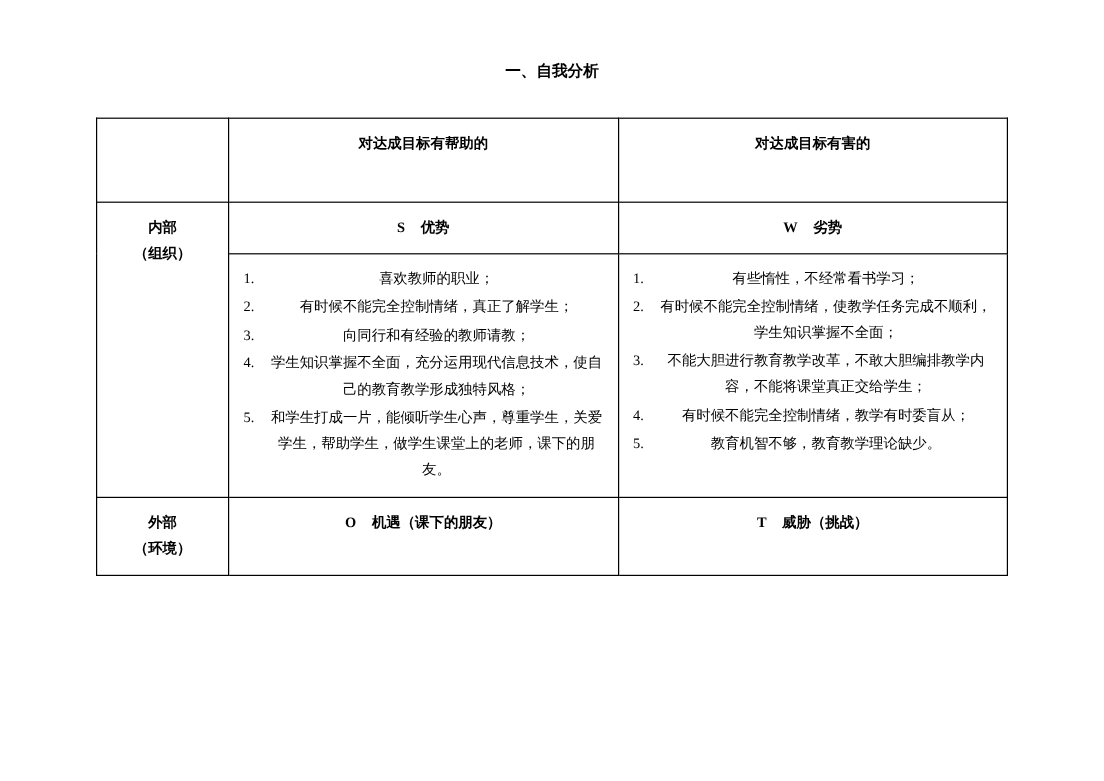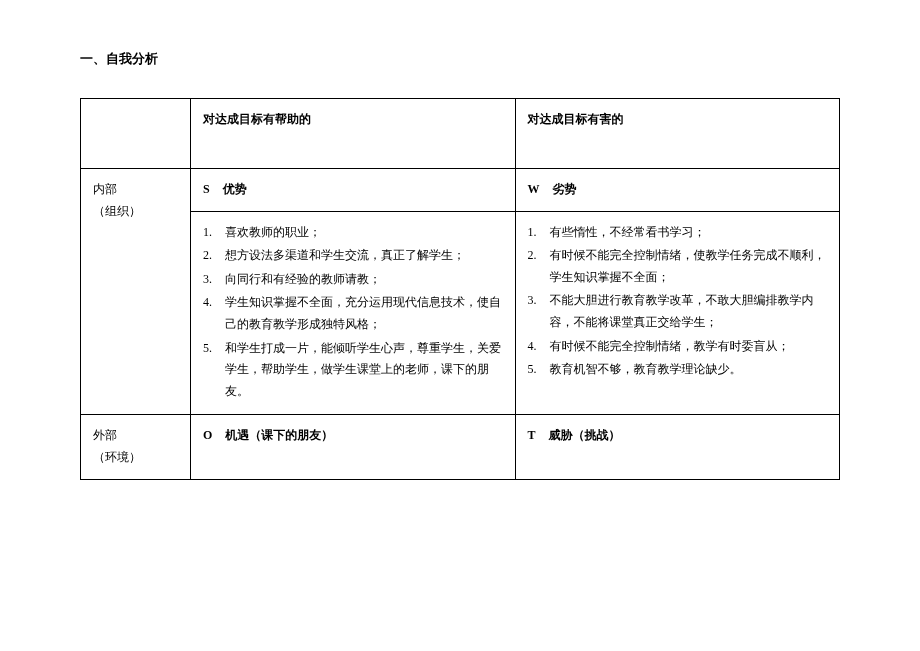--- a/index.html
+++ b/index.html
@@ -1,18 +1,19 @@
 <!DOCTYPE html>
 <html><head>
   <meta charset="utf-8">
   <style>
     * {
       margin: 0;
       padding: 0;
       box-sizing: border-box;
+      text-align: center;
     }
     body {
       background: #ffffff;
       font-family: "SimSun", "宋体", serif;
       font-size: 13px;
       color: #000;
       padding: 50px 80px;
       width: 920px;
     }
     .title {
@@ -47,21 +48,21 @@
     .label-row td {
       font-weight: bold;
       height: 40px;
       vertical-align: top;
     }
     .swot-letter {
       display: inline-block;
       margin-right: 10px;
     }
     .sub-label {
-      font-weight: normal;
+      font-weight: bold;
       display: block;
     }
     ol {
       list-style: none;
       counter-reset: item;
       padding-left: 0;
     }
     ol li {
       counter-increment: item;
       padding-left: 22px;
@@ -111,21 +112,21 @@
     </td>
     <td>
       <span class="swot-letter">W</span>
       <span>劣势</span>
     </td>
   </tr>
   <tr class="content-row">
     <td>
       <ol>
         <li>喜欢教师的职业；</li>
-        <li>想方设法多渠道和学生交流，真正了解学生；</li>
+        <li>有时候不能完全控制情绪，真正了解学生；</li>
         <li>向同行和有经验的教师请教；</li>
         <li>学生知识掌握不全面，充分运用现代信息技术，使自己的教育教学形成独特风格；</li>
         <li>和学生打成一片，能倾听学生心声，尊重学生，关爱学生，帮助学生，做学生课堂上的老师，课下的朋友。</li>
       </ol>
     </td>
     <td>
       <ol>
         <li>有些惰性，不经常看书学习；</li>
         <li>有时候不能完全控制情绪，使教学任务完成不顺利，学生知识掌握不全面；</li>
         <li>不能大胆进行教育教学改革，不敢大胆编排教学内容，不能将课堂真正交给学生；</li>

